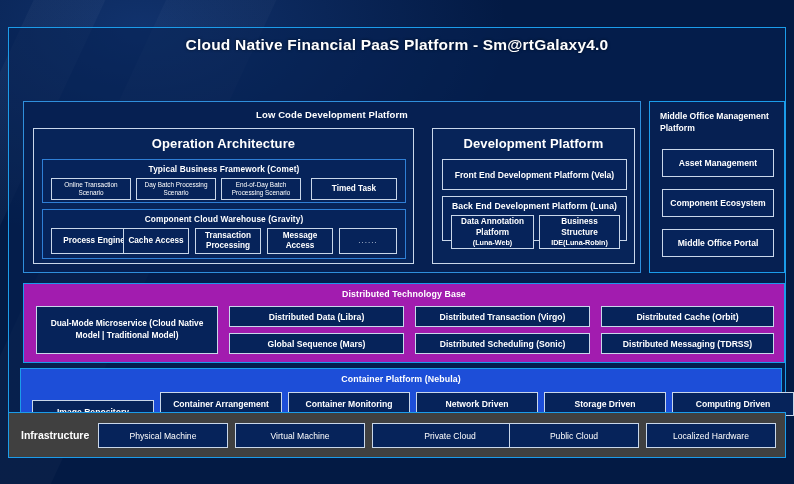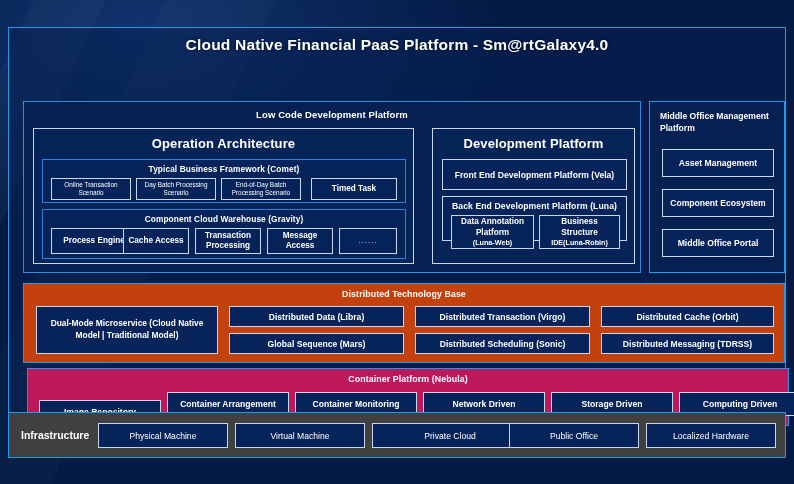--- a/index.html
+++ b/index.html
@@ -168,21 +168,21 @@
     background: #06235a;
     display: flex; align-items: center; justify-content: center;
     font-size: 8.6px; font-weight: bold;
     box-sizing: border-box;
   }
 
   
   #dtb-panel {
     left: 14px; top: 255px; width: 762px; height: 80px;
     border: 1.5px solid #1b9cea;
-    background: #c2410c;
+    background: #a21caf;
   }
   #dtb-title {
     position: absolute; left: 0; right: 0; top: 5px;
     font-size: 8.8px;
   }
   #dualmode-box {
     position: absolute;
     left: 12px; top: 22px; width: 182px; height: 48px;
     border: 1px solid #c9d7ea;
     background: #06235a;
@@ -197,23 +197,23 @@
     height: 21px;
     border: 1px solid #c9d7ea;
     background: #06235a;
     display: flex; align-items: center; justify-content: center;
     font-size: 8.6px; font-weight: bold;
     box-sizing: border-box;
   }
 
   
   #container-panel {
-    left: 18px; top: 340px; width: 762px; height: 58px;
-    border: 1.5px solid #1b9cea;
-    background: #be185d;
+    left: 11px; top: 340px; width: 762px; height: 58px;
+    border: 1.5px solid #1b9cea;
+    background: #1d4ed8;
   }
   #container-title {
     position: absolute; left: 0; right: 0; top: 5px;
     font-size: 8.8px;
   }
   .cp-cell {
     position: absolute;
     top: 23px; height: 24px;
     border: 1px solid #c9d7ea;
     background: #06235a;
@@ -353,17 +353,17 @@
       <div class="cp-cell" style="left:651px; width:122px;">Computing Driven</div>
     </div>
 
   </div>
 
   <div class="outer-frame" id="infra-panel">
     <div id="infra-label">Infrastructure</div>
     <div class="infra-cell" style="left:89px;  width:130px;">Physical Machine</div>
     <div class="infra-cell" style="left:226px; width:130px;">Virtual Machine</div>
     <div class="infra-cell" style="left:363px; width:156px;">Private Cloud</div>
-    <div class="infra-cell" style="left:500px; width:130px;">Public Office</div>
+    <div class="infra-cell" style="left:500px; width:130px;">Public Cloud</div>
     <div class="infra-cell" style="left:637px; width:130px;">Localized Hardware</div>
   </div>
 
 </div>
 
 </body></html>

